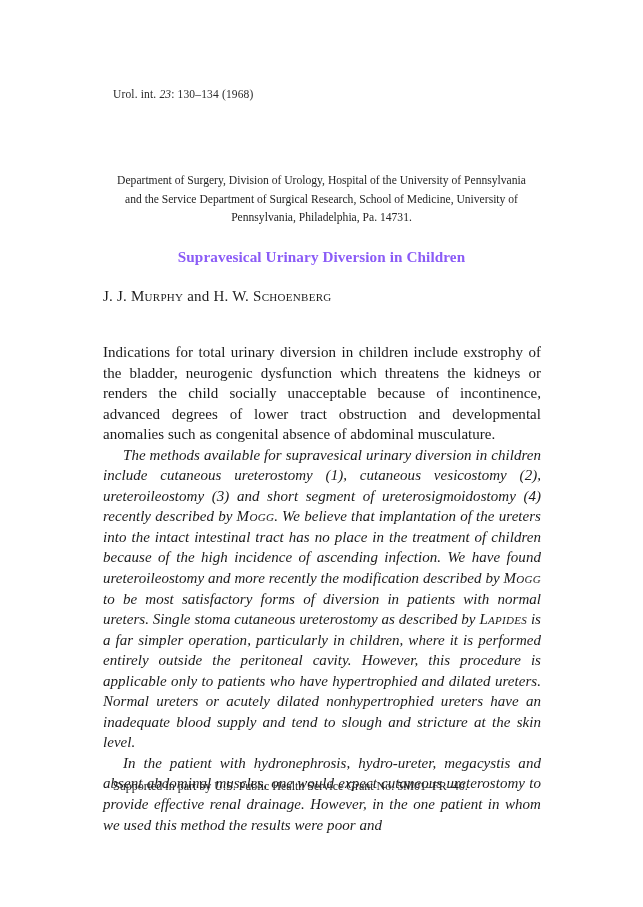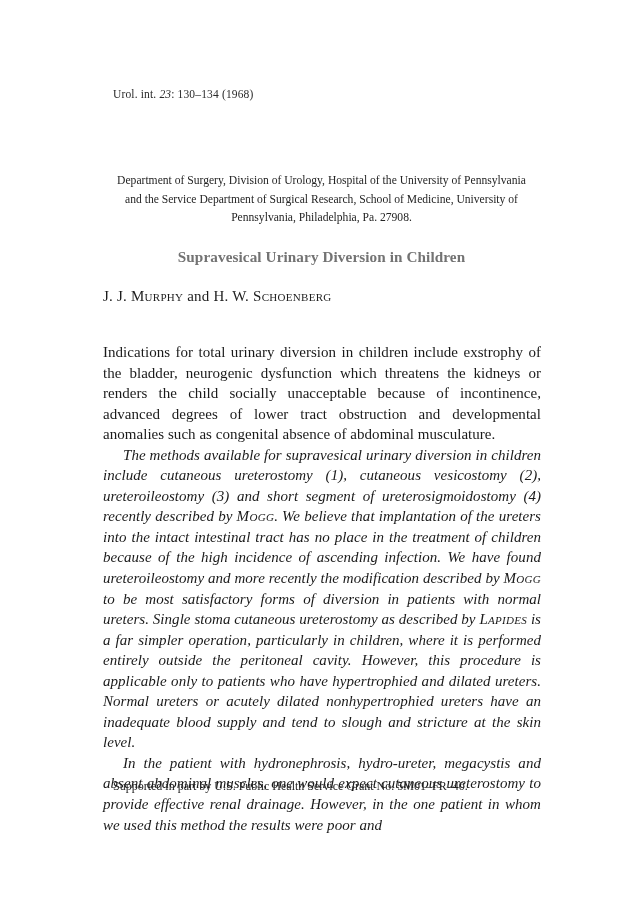--- a/index.html
+++ b/index.html
@@ -48,21 +48,21 @@
   
   .article-title {
     position: absolute;
     left: 103px;
     top: 248px;
     width: 437px;
     text-align: center;
     font-size: 15.2px;
     font-weight: bold;
     letter-spacing: 0.1px;
-    color: #737373;
+    color: #8b5cf6;
   }
 
   
   .authors {
     position: absolute;
     left: 103px;
     top: 288px;
     width: 437px;
     text-align: left;
     font-size: 15px;
@@ -112,21 +112,21 @@
 
 <div class="page">
 
   <div class="running-head">
     <span>Urol. int.</span><span>&nbsp;</span><span class="vol">23</span><span>: 130–134 (1968)</span>
   </div>
 
   <div class="affiliation">
     <div>Department of Surgery, Division of Urology, Hospital of the University of Pennsylvania</div>
     <div>and the Service Department of Surgical Research, School of Medicine, University of</div>
-    <div>Pennsylvania, Philadelphia, Pa. 27908.</div>
+    <div>Pennsylvania, Philadelphia, Pa. 14731.</div>
   </div>
 
   <div class="article-title">Supravesical Urinary Diversion in Children</div>
 
   <div class="authors">
     <span>J. J. </span><span class="sc">Murphy</span><span> and H. W. </span><span class="sc">Schoenberg</span>
   </div>
 
   <div class="body-text">
     <p>Indications for total urinary diversion in children include exstrophy of the bladder, neurogenic dysfunction which threatens the kidneys or renders the child socially unacceptable because of incontinence, advanced degrees of lower tract obstruction and developmental anomalies such as congenital absence of abdominal musculature.</p>

